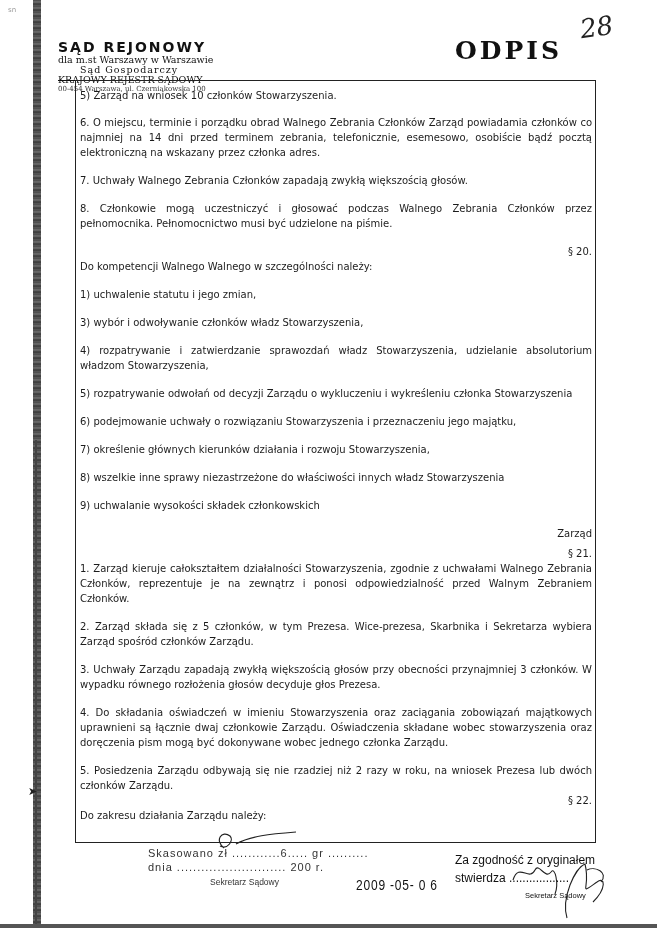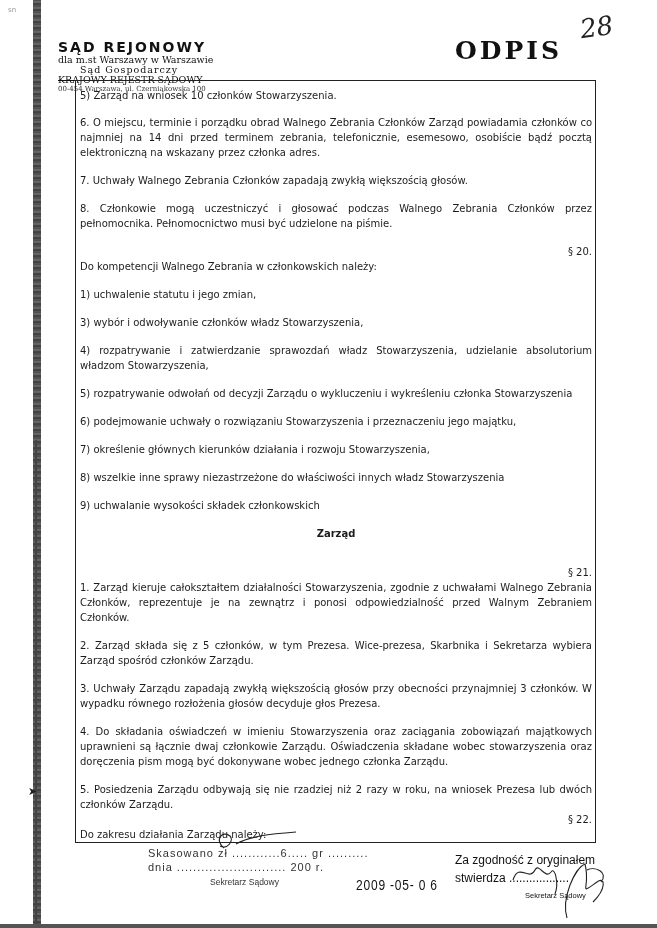--- a/index.html
+++ b/index.html
@@ -40,21 +40,21 @@
       position: absolute; left: 75px; top: 80px; width: 519px; height: 761px;
       border: 1.5px solid #222; border-left-width: 1px;
     }
     .content {
       position: absolute; left: 80px; top: 88px; width: 512px;
       font-size: 10px; line-height: 15px; color: #1c1c1c;
     }
     .content p { margin: 0 0 13px 0; text-align: justify; }
     .content p.tight { margin-bottom: 0; }
     .content .para-head { text-align: right; margin: 0; }
-    .content .section-title { text-align: center; font-weight: bold; margin: 6px 0 24px 0; }
+    .content .section-title { text-align: right; font-weight: normal; margin: 6px 0 5px 0; }
     .content .strike-line { margin-bottom: 12px; }
 
     .footer-left { position: absolute; left: 100px; top: 846px; font-family: "Liberation Sans", sans-serif; font-size: 11px; color: #333; line-height: 14px; }
     .footer-left .dots { letter-spacing: 1px; margin-left: 48px; }
     .footer-left .sig { position: absolute; left: 110px; top: 29px; font-size: 8.5px; white-space: nowrap; }
     .footer-date {
       position: absolute; left: 356px; top: 876px; font-family: "Liberation Sans", sans-serif;
       font-size: 15px; color: #111; transform: scaleX(0.8); transform-origin: left; letter-spacing: 1px;
     }
     .footer-right { position: absolute; left: 455px; top: 851px; font-family: "Liberation Sans", sans-serif; font-size: 12px; color: #111; line-height: 18px; }
@@ -83,21 +83,21 @@
 
 <div class="frame"></div>
 
 <div class="content">
   <p class="strike-line">5) Zarząd na wniosek 10 członków Stowarzyszenia.</p>
   <p>6. O miejscu, terminie i porządku obrad Walnego Zebrania Członków Zarząd powiadamia członków co najmniej na 14 dni przed terminem zebrania, telefonicznie, esemesowo, osobiście bądź pocztą elektroniczną na wskazany przez członka adres.</p>
   <p>7. Uchwały Walnego Zebrania Członków zapadają zwykłą większością głosów.</p>
   <p>8. Członkowie mogą uczestniczyć i głosować podczas Walnego Zebrania Członków przez pełnomocnika. Pełnomocnictwo musi być udzielone na piśmie.</p>
 
   <p class="para-head">§ 20.</p>
-  <p>Do kompetencji Walnego Zebrania w członkowskich należy:</p>
+  <p>Do kompetencji Walnego Walnego w szczególności należy:</p>
   <p>1) uchwalenie statutu i jego zmian,</p>
   <p>3) wybór i odwoływanie członków władz Stowarzyszenia,</p>
   <p>4) rozpatrywanie i zatwierdzanie sprawozdań władz Stowarzyszenia, udzielanie absolutorium władzom Stowarzyszenia,</p>
   <p>5) rozpatrywanie odwołań od decyzji Zarządu o wykluczeniu i wykreśleniu członka Stowarzyszenia</p>
   <p>6) podejmowanie uchwały o rozwiązaniu Stowarzyszenia i przeznaczeniu jego majątku,</p>
   <p>7) określenie głównych kierunków działania i rozwoju Stowarzyszenia,</p>
   <p>8) wszelkie inne sprawy niezastrzeżone do właściwości innych władz Stowarzyszenia</p>
   <p>9) uchwalanie wysokości składek członkowskich</p>
 
   <p class="section-title">Zarząd</p>

